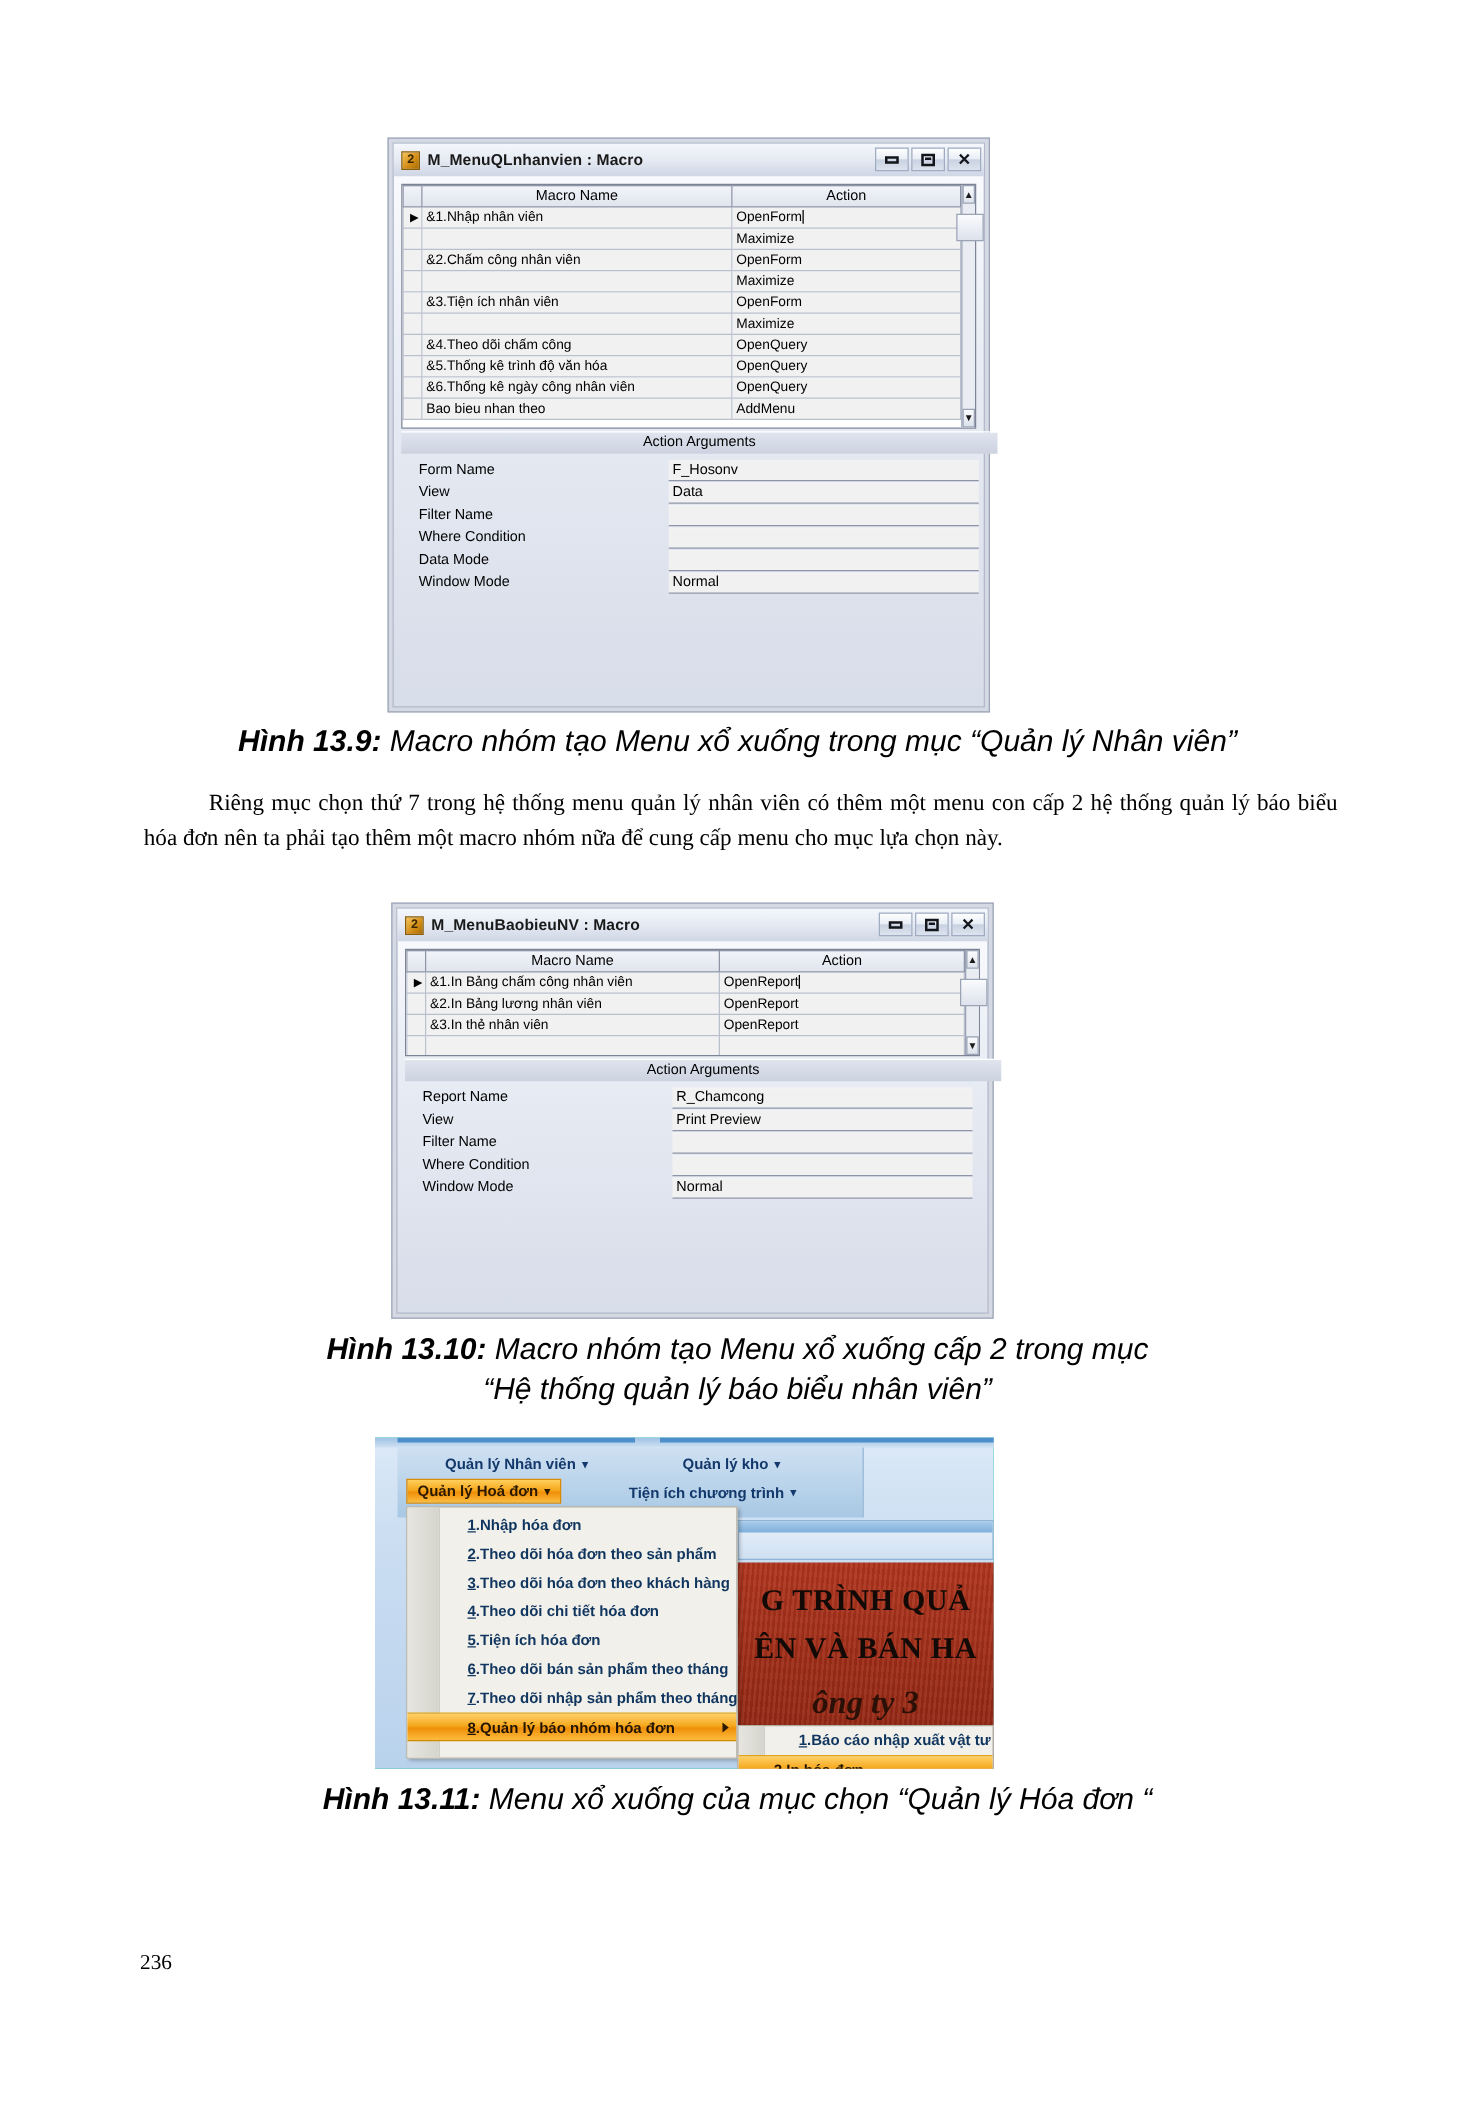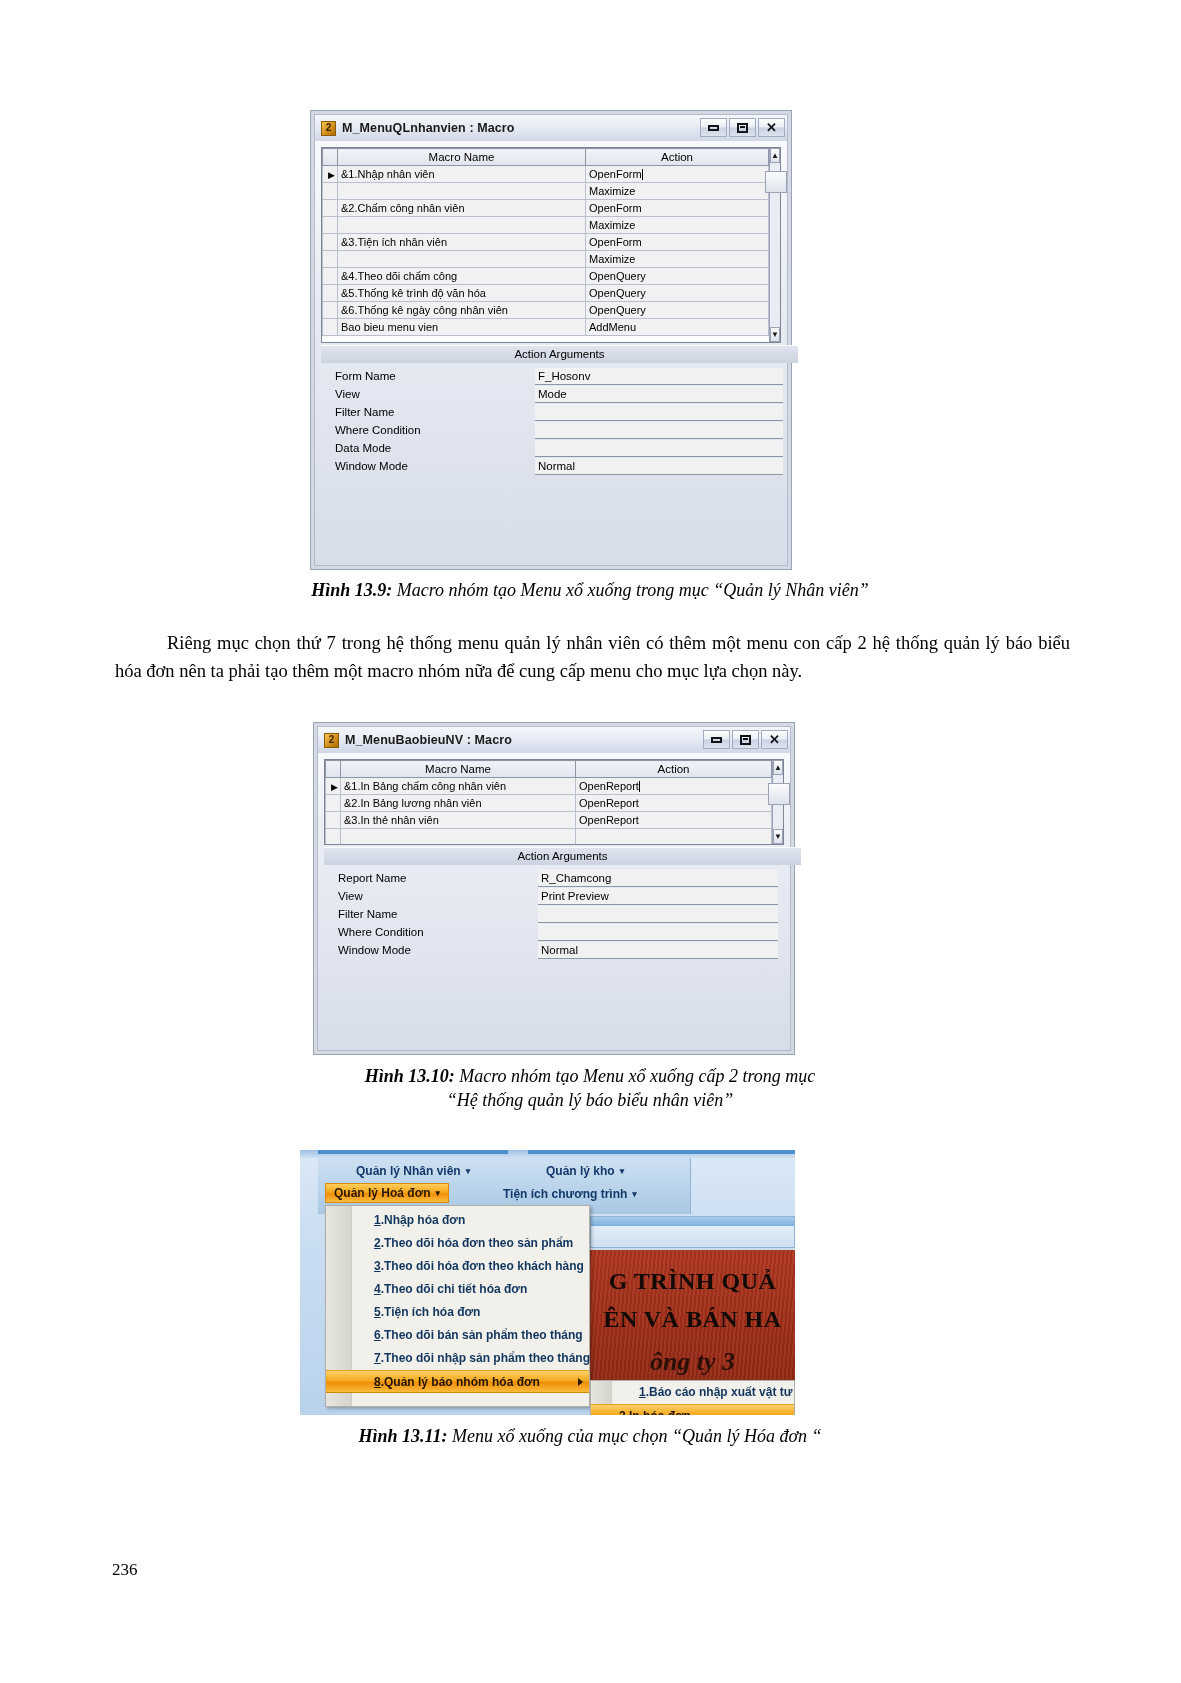--- a/index.html
+++ b/index.html
@@ -181,23 +181,23 @@
     padding-left: 3px;
     line-height: 15px;
     white-space: nowrap;
     overflow: hidden;
   }
 
   
   .caption {
     position: absolute;
     text-align: center;
-    font-family: Liberation Serif, serif;
+    font-family: Liberation Sans, sans-serif;
     font-style: italic;
-    font-size: 18px;
+    font-size: 24px;
     color: #000;
     line-height: 1.35;
   }
   .caption b { font-weight: bold; font-style: italic; }
 
   .para {
     position: absolute;
     font-family: "Liberation Serif", serif;
     font-size: 18.5px;
     color: #000;
@@ -427,21 +427,21 @@
                 <td>&amp;5.Thống kê trình độ văn hóa</td>
                 <td>OpenQuery</td>
               </tr>
               <tr>
                 <td class="rowsel" style="text-align: center;"></td>
                 <td>&amp;6.Thống kê ngày công nhân viên</td>
                 <td>OpenQuery</td>
               </tr>
               <tr>
                 <td class="rowsel" style="text-align: center;"></td>
-                <td>Bao bieu menu vien</td>
+                <td>Bao bieu nhan theo</td>
                 <td>AddMenu</td>
               </tr>
             </tbody>
         </table>
       </div>
       <div class="grid-scroll">
         <div class="sb-arrow">▲</div>
         <div style="flex:1"></div>
         <div class="sb-arrow">▼</div>
       </div>
@@ -450,21 +450,21 @@
 
     <div class="args-header" style="left:6px; top:230px; width:477px; height:18px;">Action Arguments</div>
 
     <div class="args-body" style="left:6px; top:252px; width:477px;">
         <div class="arg-row">
           <div class="arg-label" style="width: 200px; padding-left: 14px;">Form Name</div>
           <div class="arg-value" style="width: 248px;">F_Hosonv</div>
         </div>
         <div class="arg-row">
           <div class="arg-label" style="width: 200px; padding-left: 14px;">View</div>
-          <div class="arg-value" style="width: 248px;">Mode</div>
+          <div class="arg-value" style="width: 248px;">Data</div>
         </div>
         <div class="arg-row">
           <div class="arg-label" style="width: 200px; padding-left: 14px;">Filter Name</div>
           <div class="arg-value" style="width: 248px;"></div>
         </div>
         <div class="arg-row">
           <div class="arg-label" style="width: 200px; padding-left: 14px;">Where Condition</div>
           <div class="arg-value" style="width: 248px;"></div>
         </div>
         <div class="arg-row">

